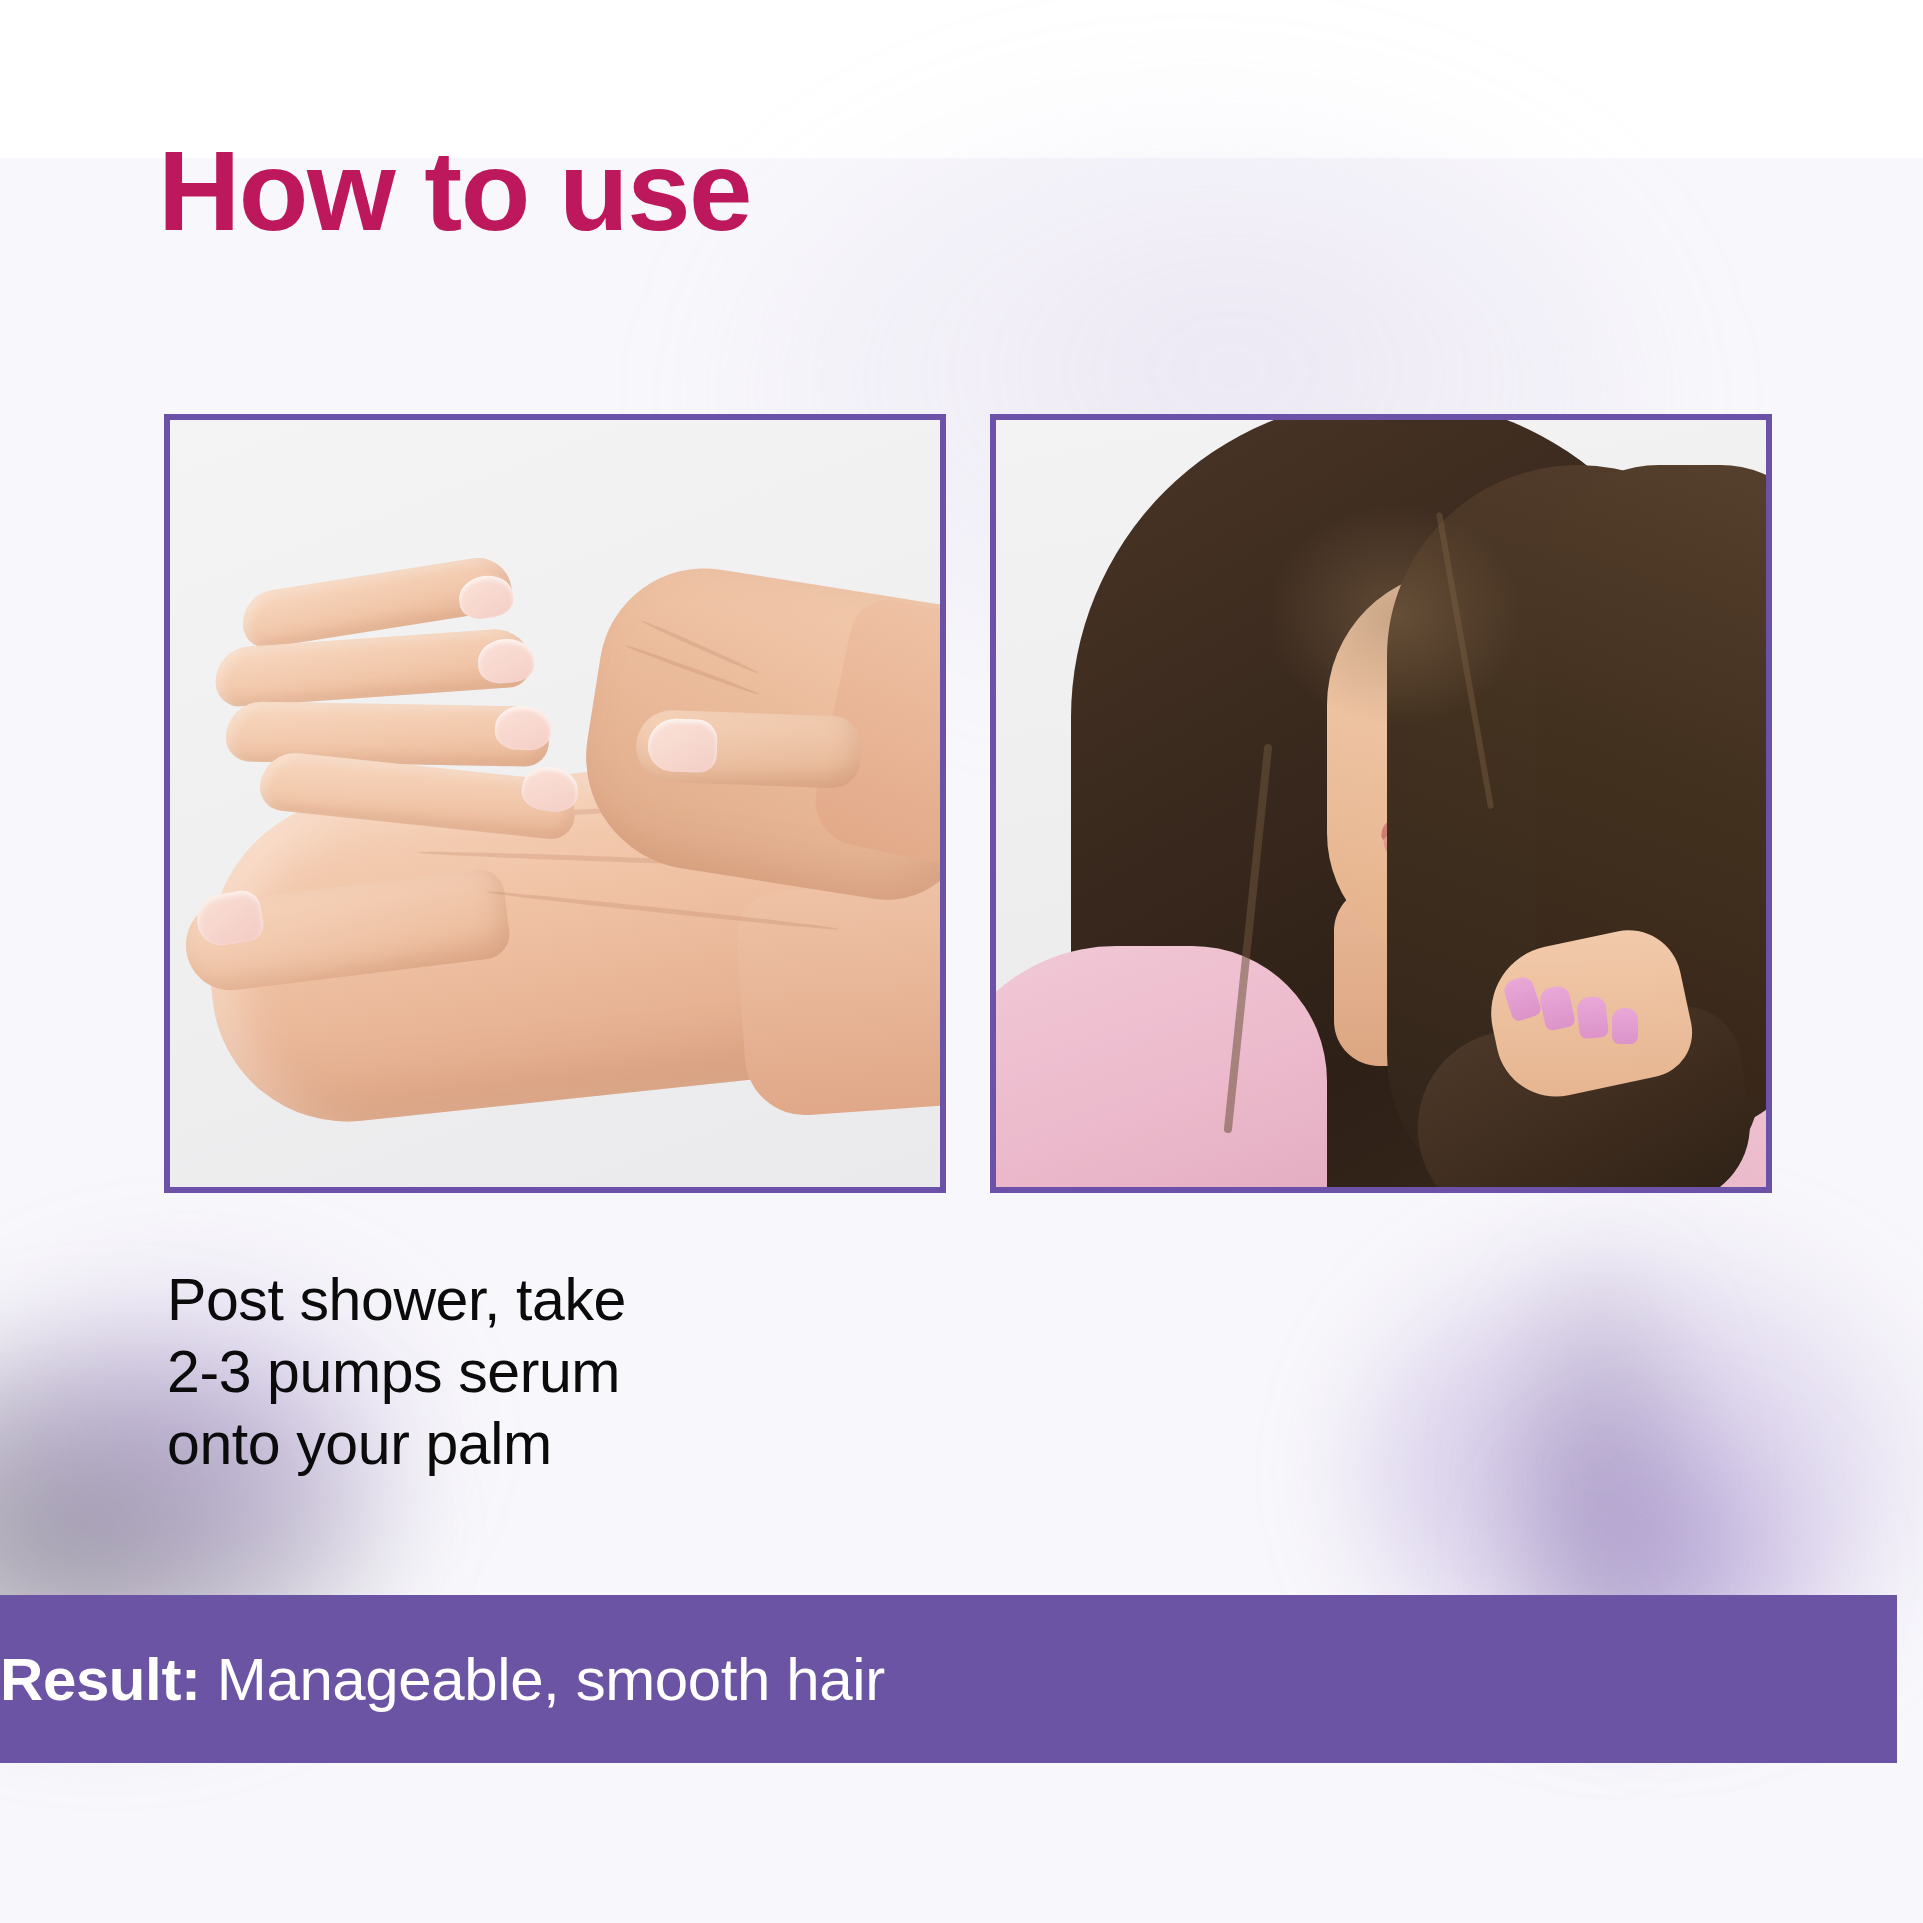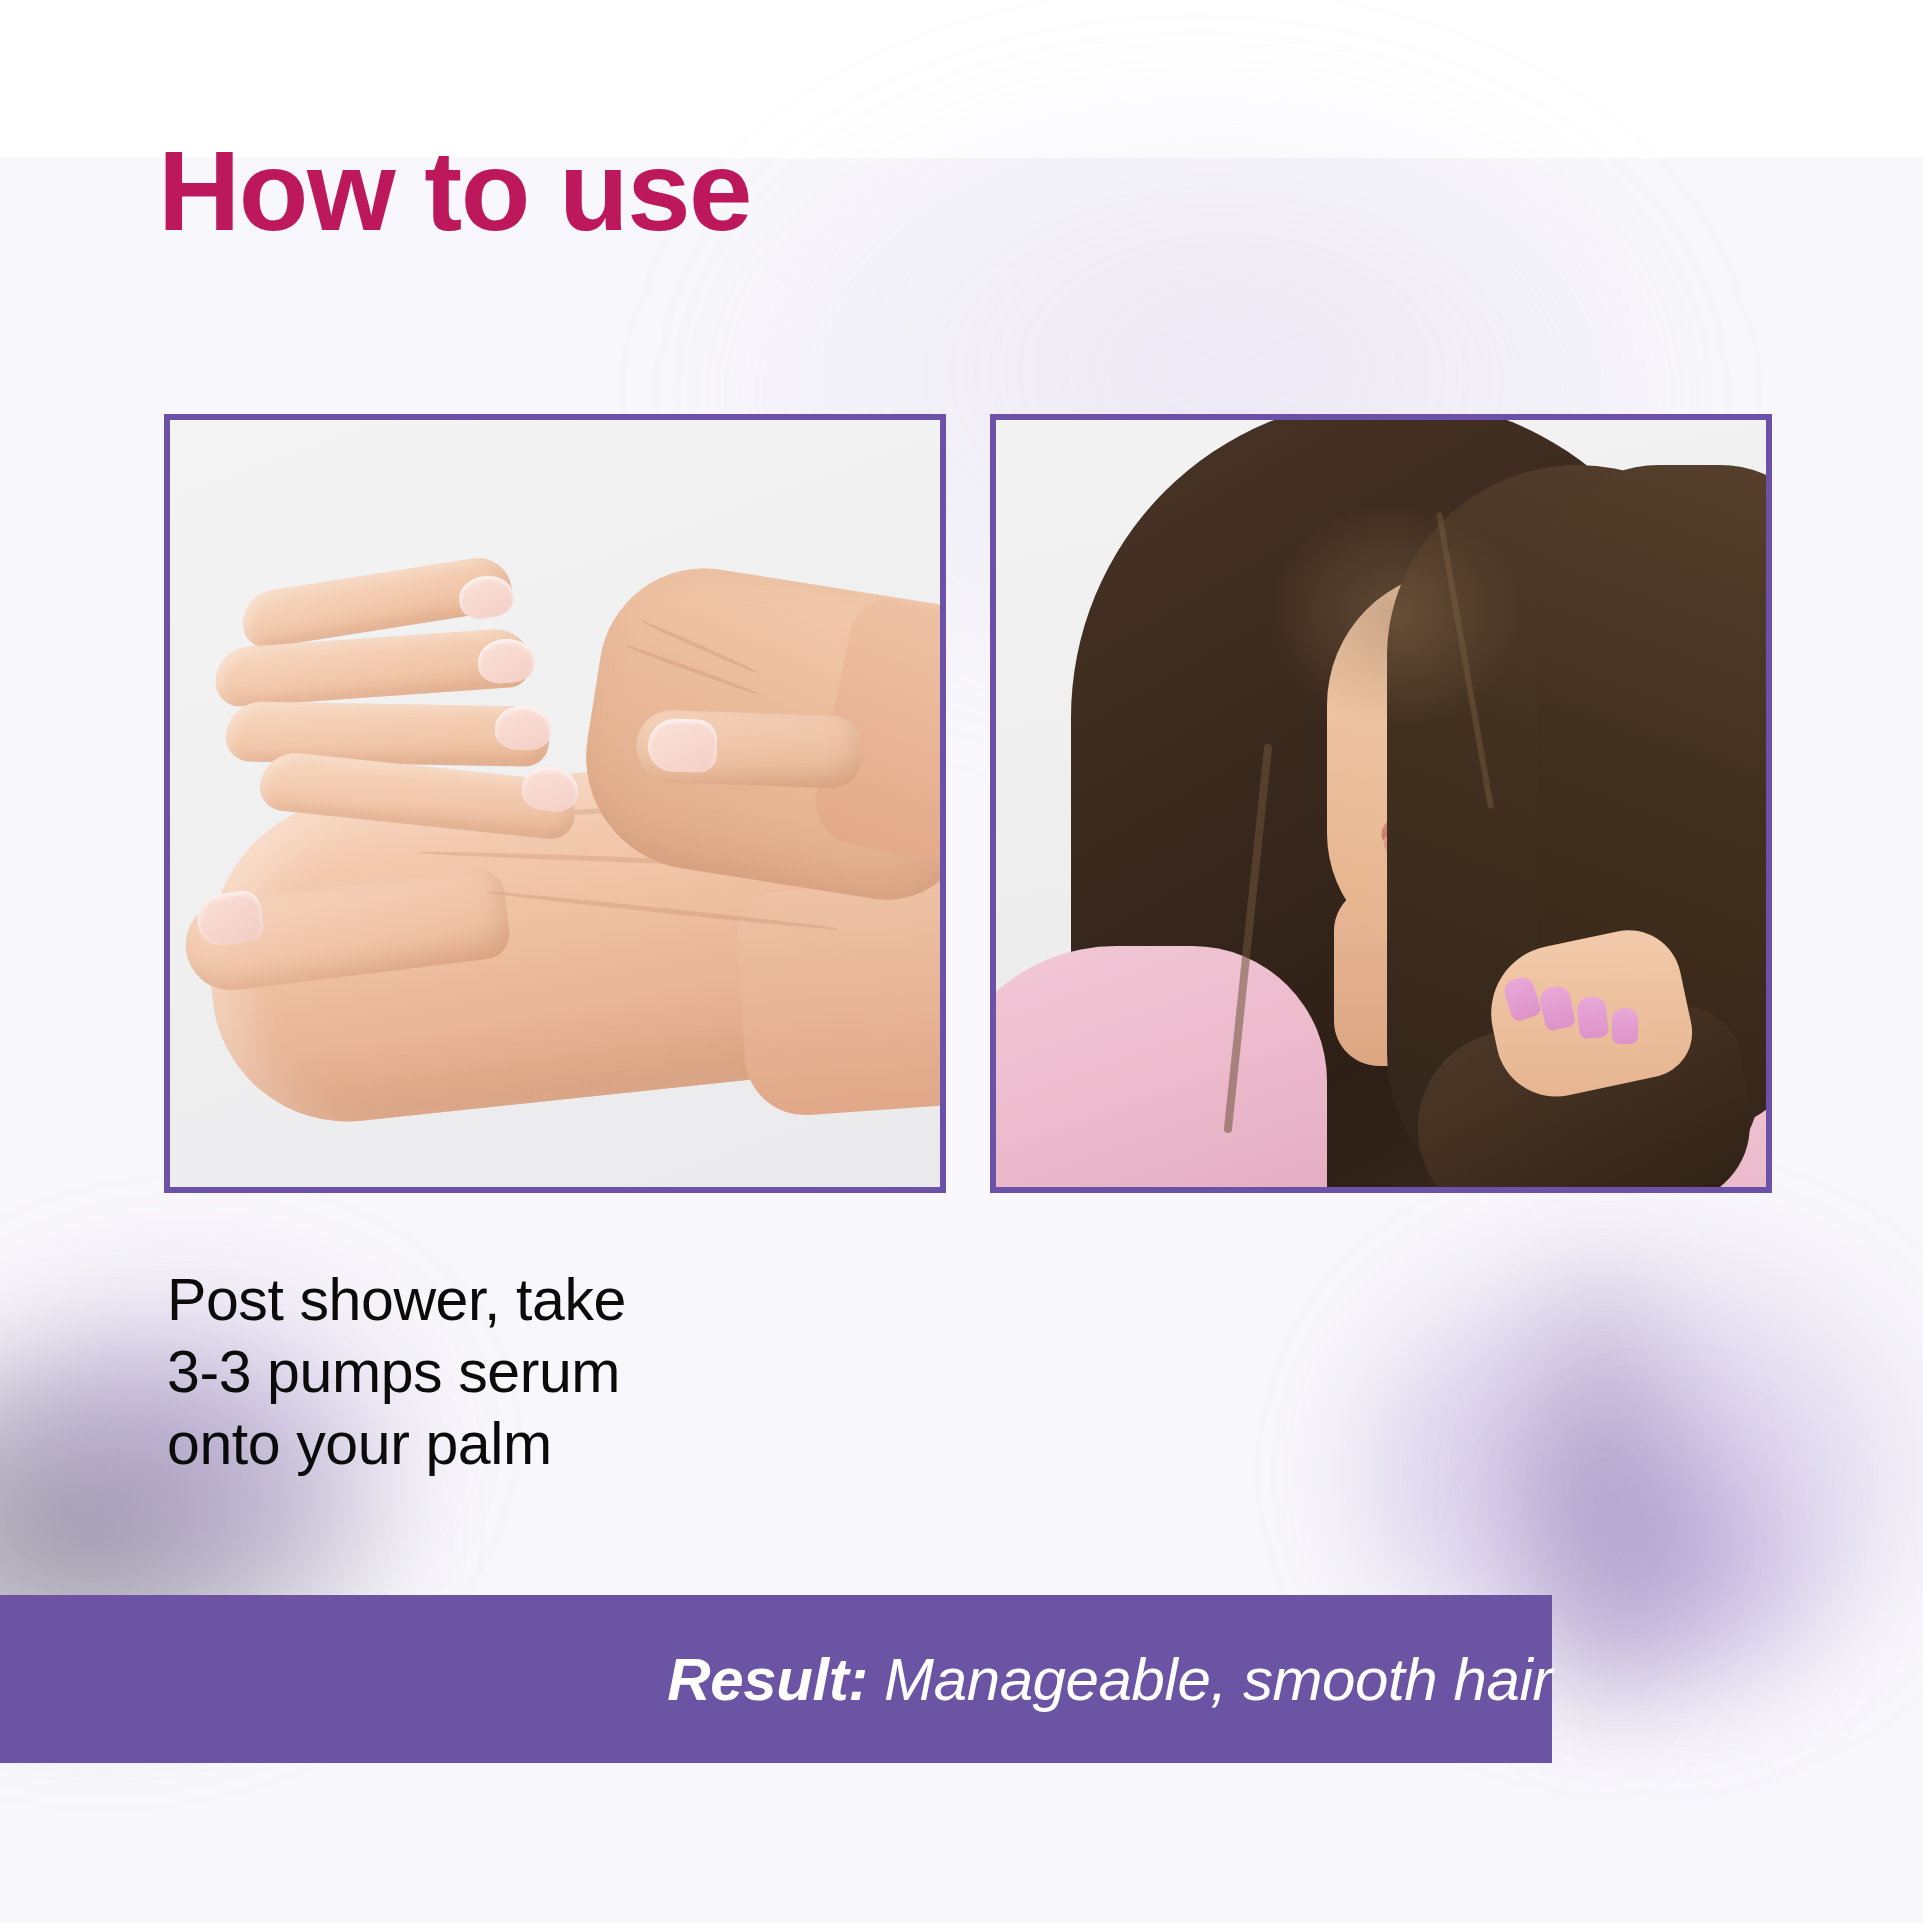--- a/index.html
+++ b/index.html
@@ -291,26 +291,25 @@
     white-space:pre-line;
     letter-spacing:-0.4px;
   }
   #caption-1 { left:167px; }
   #caption-2 { left:978px; }
 
   
   #result-banner {
     position:absolute;
     left:0; top:1595px;
-    width:1552px; height:168px;
+    width:1897px; height:168px;
     background:#6B54A3;
     display:flex;
     align-items:center;
-    justify-content:flex-end;
-    font-style:italic;
+    justify-content:flex-start;
   }
   #result-text {
     font-size:60px;
     color:#FFFFFF;
     letter-spacing:-0.4px;
     white-space:nowrap;
   }
   #result-label { font-weight:700; }
   #result-value { font-weight:400; }
 </style>
@@ -381,21 +380,21 @@
       <div id="hair-strand-curl"></div>
       <div id="hand-holding"></div>
       <div class="pink-nail" id="pnail-1"></div>
       <div class="pink-nail" id="pnail-2"></div>
       <div class="pink-nail" id="pnail-3"></div>
       <div class="pink-nail" id="pnail-4"></div>
     </div>
   </div>
 
   <div class="caption" id="caption-1">Post shower, take
-3-3 pumps serum
+2-3 pumps serum
 onto your palm</div>
 
   <div id="result-banner">
     <div id="result-text">
       <span id="result-label">Result:</span><span id="result-value"> Manageable, smooth hair</span>
     </div>
   </div>
 
 </div>
 

